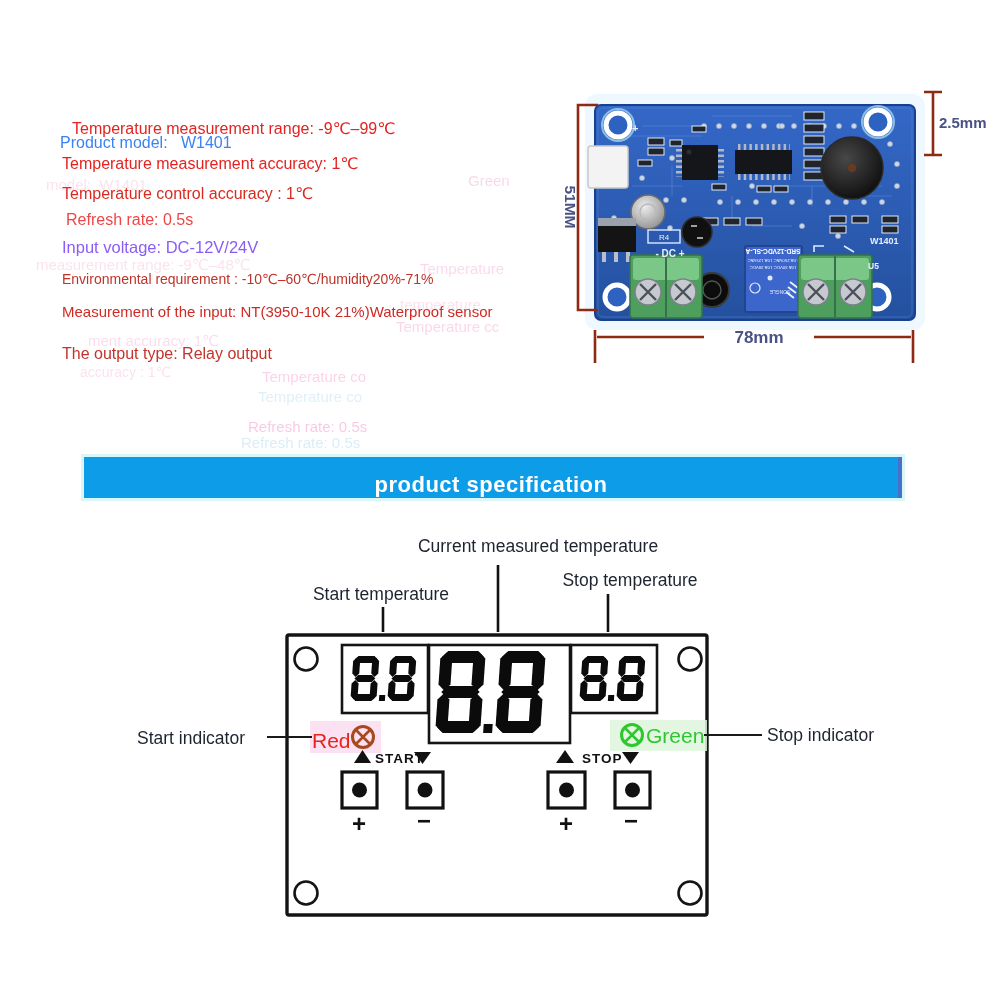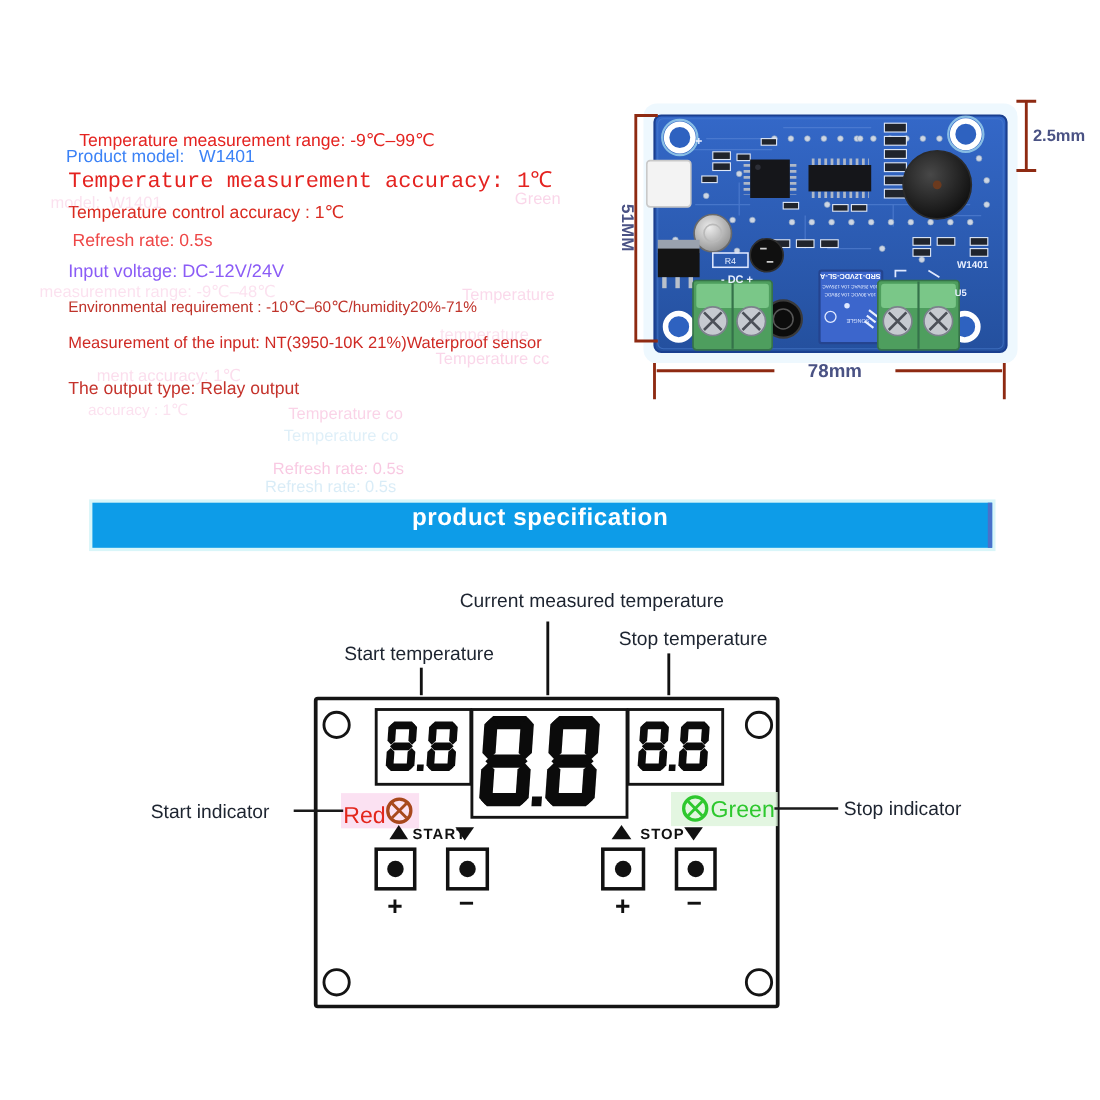--- a/index.html
+++ b/index.html
@@ -2,34 +2,34 @@
 <html><head>
 <meta charset="utf-8">
 <style>
   html,body{margin:0;padding:0;}
   body{width:1000px;height:1000px;background:#fff;position:relative;overflow:hidden;
        font-family:"Liberation Sans","DejaVu Sans",sans-serif;}
   .spec-line{position:absolute;white-space:pre;line-height:1.1;}
   .ghost{position:absolute;white-space:pre;pointer-events:none;}
   #banner{position:absolute;left:84px;top:457px;width:814px;height:41px;
           background:#0d9ce8;border-right:4px solid #4a71ca;
-          box-shadow:0 0 0 3px #d9f6f9;display:flex;align-items:flex-start;justify-content:center;}
+          box-shadow:0 0 0 3px #d9f6f9;display:flex;align-items:flex-end;justify-content:center;}
   #banner .title{color:#fff;font-size:22px;font-weight:600;letter-spacing:.5px;}
   svg text{font-family:"Liberation Sans","DejaVu Sans",sans-serif;}
   .dimtxt{fill:#4a5284;font-weight:bold;}
   .silk{fill:#e8efff;}
   .lbl{fill:#1d2430;font-size:17.5px;}
 </style>
 </head>
 <body>
 
 <div id="spec-block">
     <div class="spec-line" style="left: 60px; top: 86px; font-size: 16px; color: #3b82f6; margin-top: 48px;">Product model:   W1401</div>
     <div class="spec-line" style="left: 72px; top: 120px; font-size: 16px; color: rgb(228, 35, 32);">Temperature measurement range: -9℃–99℃</div>
-    <div class="spec-line" style="left: 62px; top: 155px; font-size: 20px; color: rgb(228, 35, 32); font-family: Liberation Mono, monospace;">Temperature measurement accuracy: 1℃</div>
+    <div class="spec-line" style="left: 62px; top: 155px; font-size: 16px; color: rgb(228, 35, 32);">Temperature measurement accuracy: 1℃</div>
     <div class="spec-line" style="left: 62px; top: 185px; font-size: 16px; color: rgb(218, 42, 32);">Temperature control accuracy : 1℃</div>
     <div class="spec-line" style="left: 66px; top: 211px; font-size: 16px; color: rgb(238, 70, 70);">Refresh rate: 0.5s</div>
     <div class="spec-line" style="left: 62px; top: 238px; font-size: 16.5px; color: #8b5cf6;">Input voltage: DC-12V/24V</div>
     <div class="spec-line" style="left: 62px; top: 272px; font-size: 14px; color: rgb(191, 51, 42);">Environmental requirement : -10℃–60℃/humidity20%-71%</div>
     <div class="spec-line" style="left: 62px; top: 304px; font-size: 15px; color: rgb(207, 42, 36);">Measurement of the input: NT(3950-10K 21%)Waterproof sensor</div>
     <div class="spec-line" style="left: 62px; top: 345px; font-size: 16px; color: rgb(197, 51, 44);">The output type: Relay output</div>
   </div>
 
 <div id="ghost-layer">
     <div class="ghost" style="left: 46px; top: 176px; font-size: 15px; color: rgb(240, 122, 184); opacity: 0.22;">model:  W1401</div>

